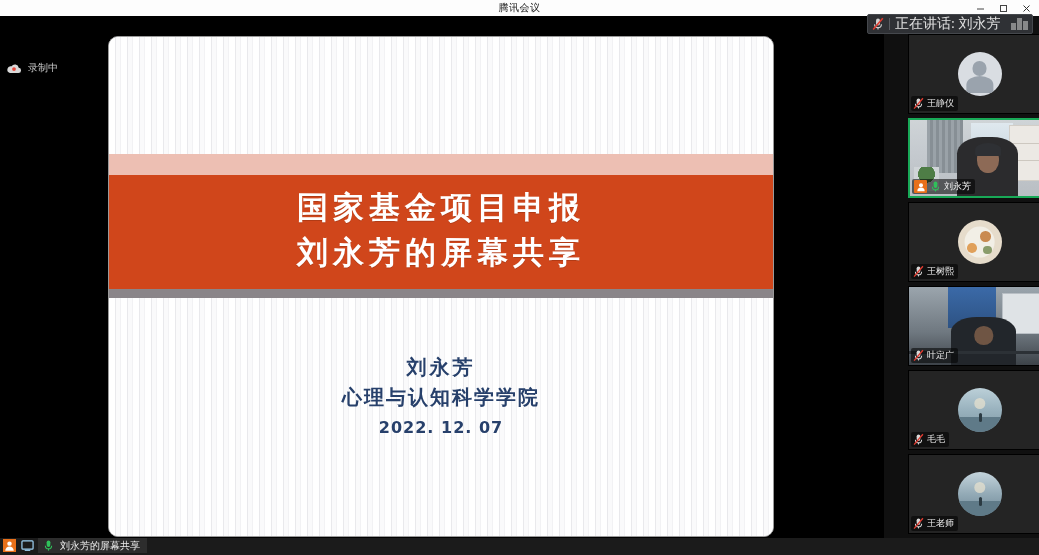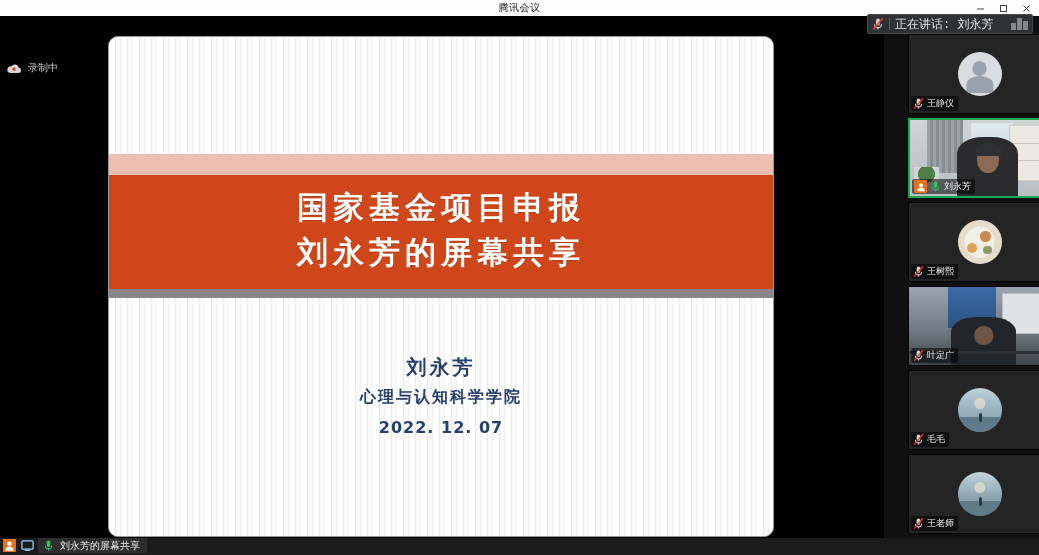--- a/index.html
+++ b/index.html
@@ -95,38 +95,38 @@
     text-shadow: 0 1px 0 rgba(0,0,0,.15);
   }
   .slide-author {
     position: absolute; left: 0; top: 315px; width: 100%;
     text-align: center;
     color: #27406b;
     font-family: "DejaVu Serif", serif;
     font-weight: 700;
   }
   .author-name { font-size: 20px; line-height: 30px; letter-spacing: 3px; }
-  .author-dept { font-size: 16px; line-height: 30px; letter-spacing: 2px; }
+  .author-dept { font-size: 20px; line-height: 30px; letter-spacing: 2px; }
   .author-univ { font-size: 20px; line-height: 30px; letter-spacing: 2px; }
   .author-date { font-size: 16px; line-height: 32px; letter-spacing: 1px; font-family: "DejaVu Sans", sans-serif; }
 
   
   .speaker-bar {
     position: absolute; right: 6px; top: 14px;
     width: 166px; height: 20px;
     background: #2f3135;
     border: 1px solid #45484d;
     border-radius: 2px;
     display: flex; align-items: center; gap: 5px;
     padding: 0 4px;
     z-index: 20;
   }
   .speaker-text {
-    font-size: 12px; color: #e2e2e2; white-space: nowrap;
-    font-family: Liberation Mono, monospace;
+    font-size: 14px; color: #e2e2e2; white-space: nowrap;
+    font-family: Liberation Serif, serif;
     text-align: center;
   }
   .speaker-divider { width: 1px; height: 12px; background: #5a5d62; }
   .speaker-wave { margin-left: auto; display: flex; align-items: flex-end; gap: 1px; opacity: .55; }
   .speaker-wave i { display:block; width: 5px; background: #cfcfcf; }
 
   
   .rail {
     position: absolute; right: 0; top: 16px;
     width: 155px; height: 522px;

